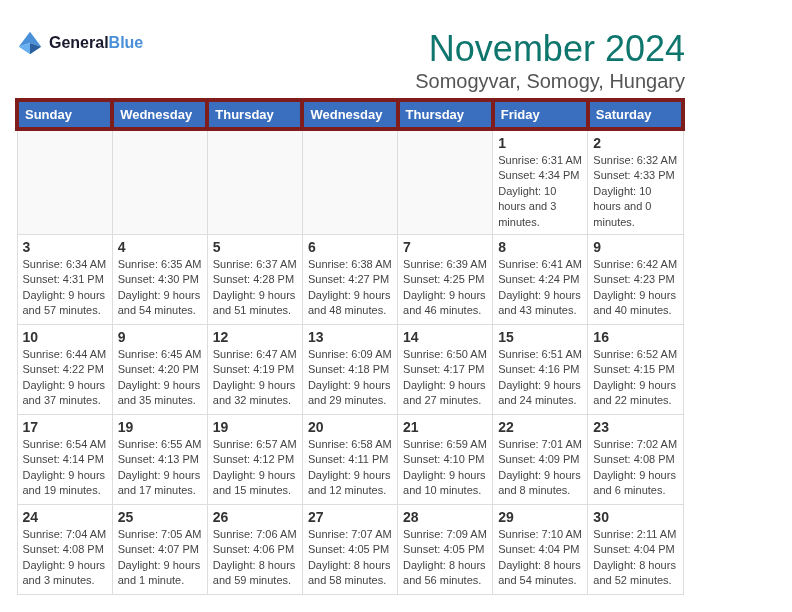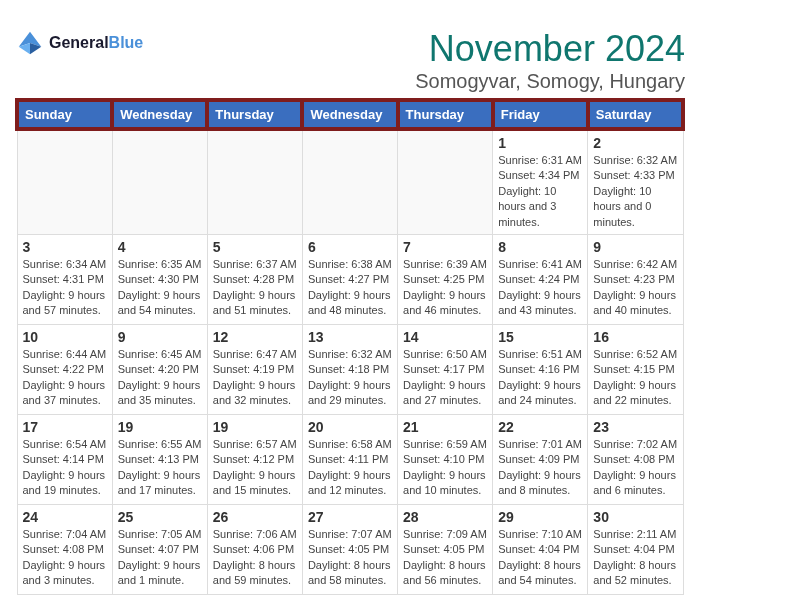--- a/index.html
+++ b/index.html
@@ -143,21 +143,21 @@
           </td>
           <td>
             <div class="day-num">12</div>
             <div class="day-info">Sunrise: 6:47 AM
 Sunset: 4:19 PM
 Daylight: 9 hours
 and 32 minutes.</div>
           </td>
           <td>
             <div class="day-num">13</div>
-            <div class="day-info">Sunrise: 6:32 AM
+            <div class="day-info">Sunrise: 6:09 AM
 Sunset: 4:18 PM
 Daylight: 9 hours
 and 29 minutes.</div>
           </td>
           <td>
             <div class="day-num">14</div>
             <div class="day-info">Sunrise: 6:50 AM
 Sunset: 4:17 PM
 Daylight: 9 hours
 and 27 minutes.</div>

